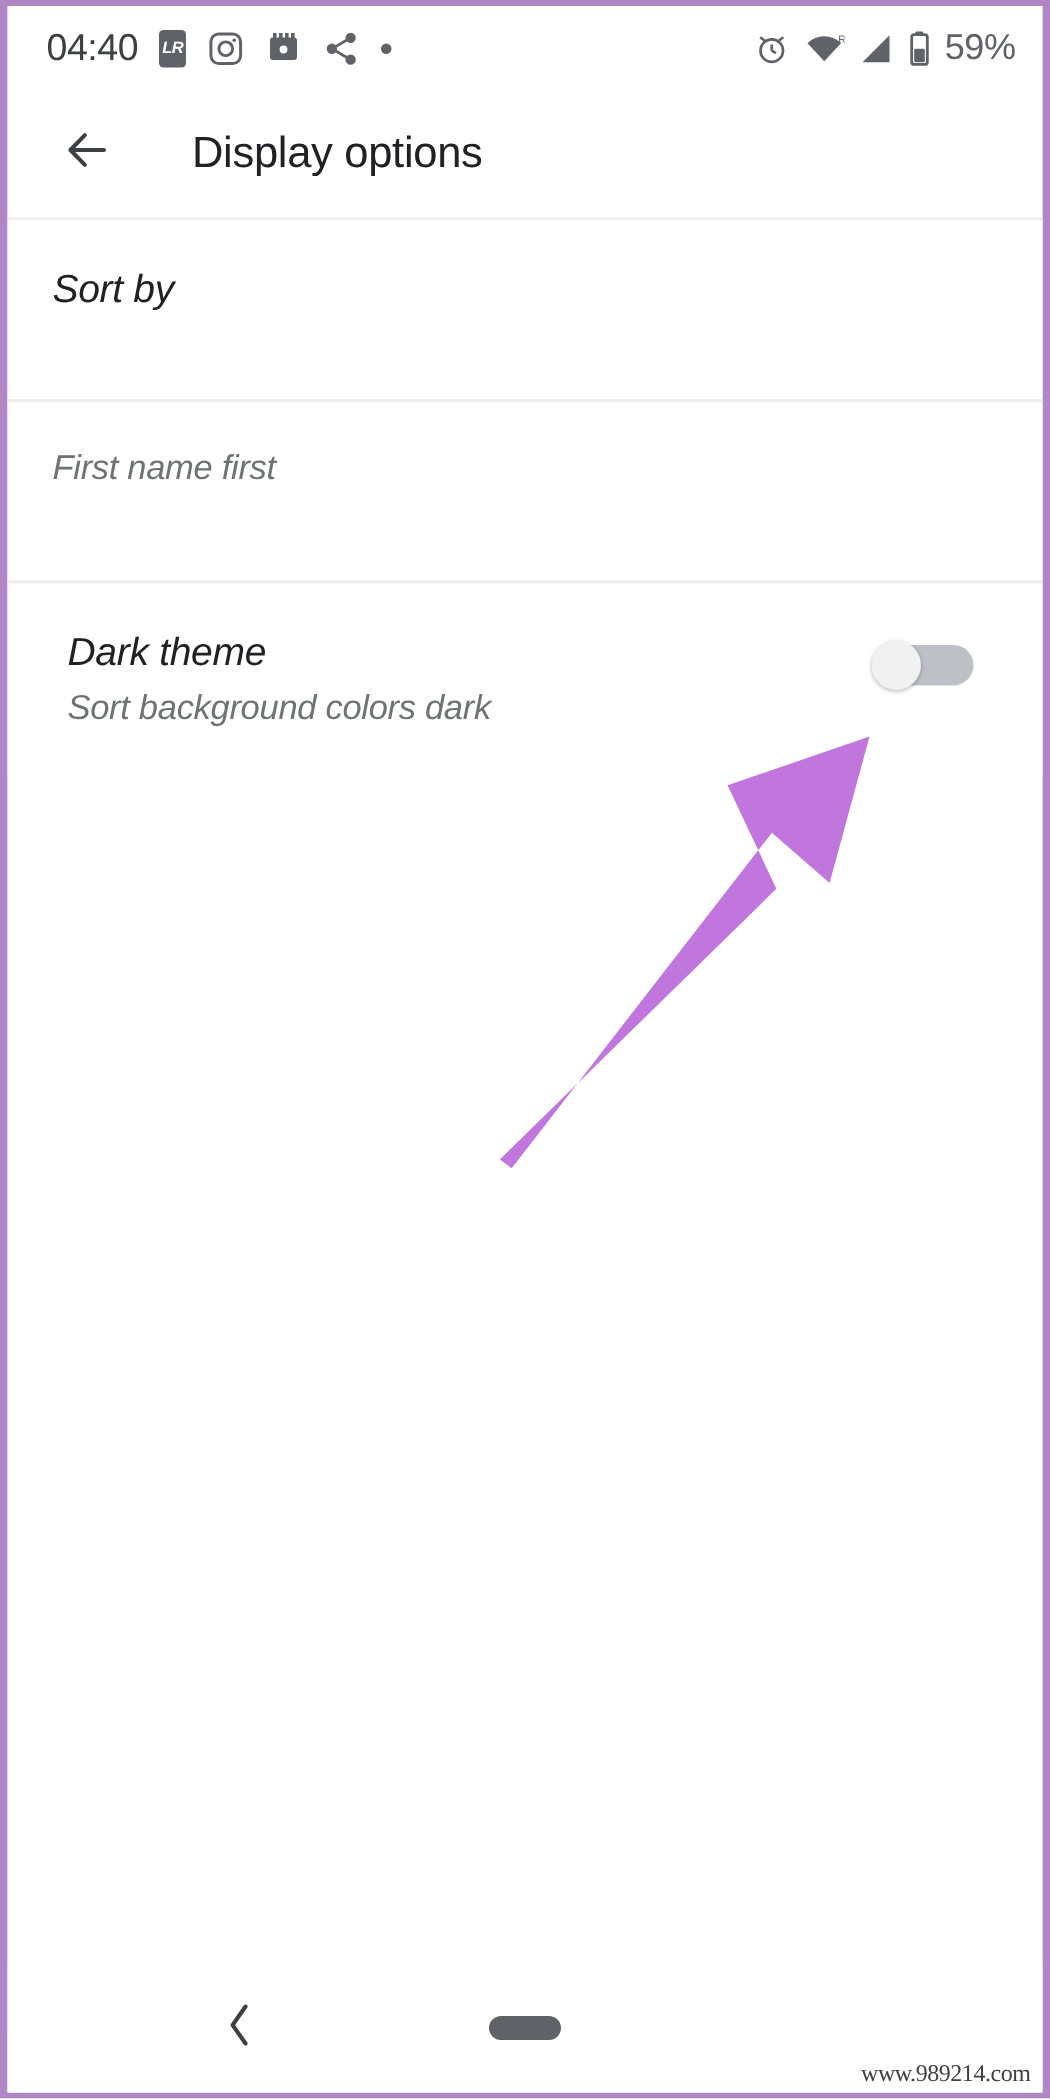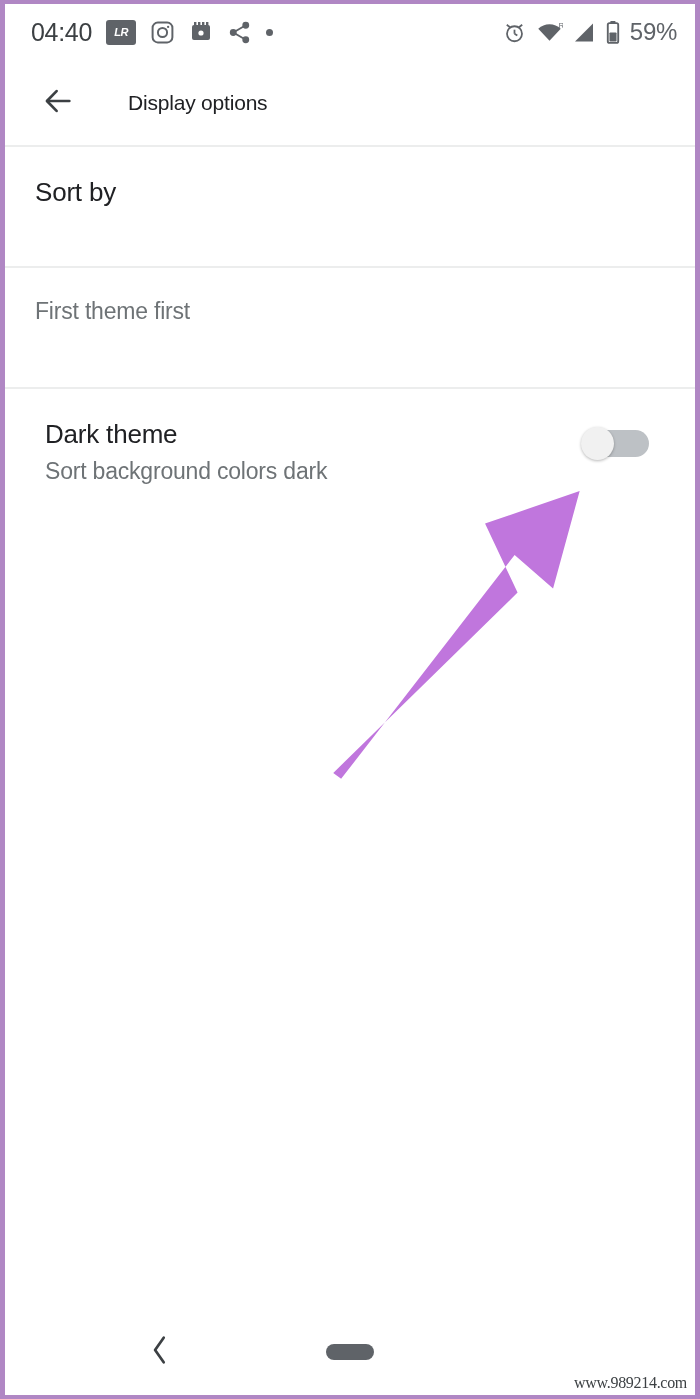--- a/index.html
+++ b/index.html
@@ -51,21 +51,21 @@
   .battery-pct {
     font-size: 24px;
     color: #5f6368;
     letter-spacing: -0.3px;
     margin-left: 0;
   }
   .sicon { display: flex; align-items: center; justify-content: center; }
 
   
   .badge-lr {
-    width: 30px; height: 25px;
+    width: 18px; height: 25px;
     background: #5f6368;
     border-radius: 3px;
     color: #fff;
     font-size: 11px;
     font-weight: bold;
     display: flex;
     align-items: center;
     justify-content: center;
     font-style: italic;
     letter-spacing: -0.5px;
@@ -84,28 +84,28 @@
     padding-left: 30px;
     border-bottom: 2px solid #eceded;
     background: #fff;
   }
   .back-btn {
     width: 46px; height: 46px;
     display: flex; align-items: center; justify-content: center;
     cursor: pointer;
   }
   .app-title {
-    font-size: 21px;
+    font-size: 29px;
     color: #202124;
     margin-left: 47px;
     letter-spacing: -0.2px;
   }
 
   
-  .settings-list { background: #fff; }
+  .settings-list { background: #fff; font-style: italic; }
   .setting-row {
     position: relative;
     display: flex;
     align-items: flex-start;
     padding: 30px 26px 32px 30px;
     border-bottom: 2px solid #eceded;
     min-height: 121px;
     cursor: pointer;
     background: #fff;
   }
@@ -305,21 +305,21 @@
   <div class="settings-list">
 
     <div class="setting-row">
       <div class="setting-texts">
         <span class="setting-title">Sort by</span>
       </div>
     </div>
 
     <div class="setting-row">
       <div class="setting-texts">
-        <span class="setting-sub">First theme first</span>
+        <span class="setting-sub">First name first</span>
       </div>
     </div>
 
     <div class="setting-row">
       <div class="setting-texts">
         <span class="setting-title">Dark theme</span>
         <span class="setting-sub">Sort background colors dark</span>
       </div>
       <div class="toggle">
         <span class="toggle-track"></span>

